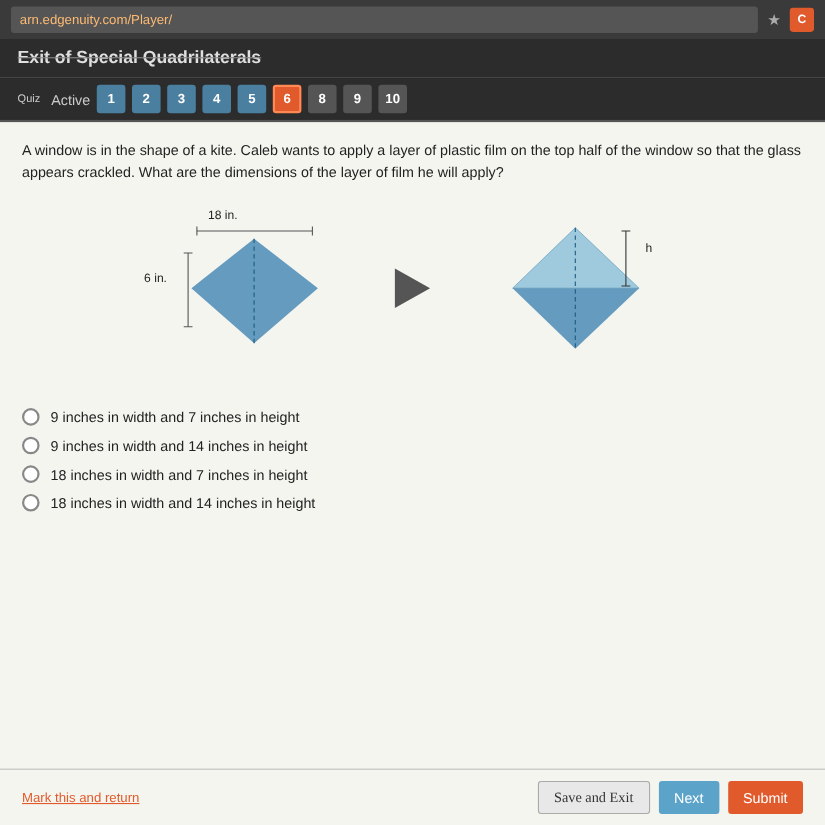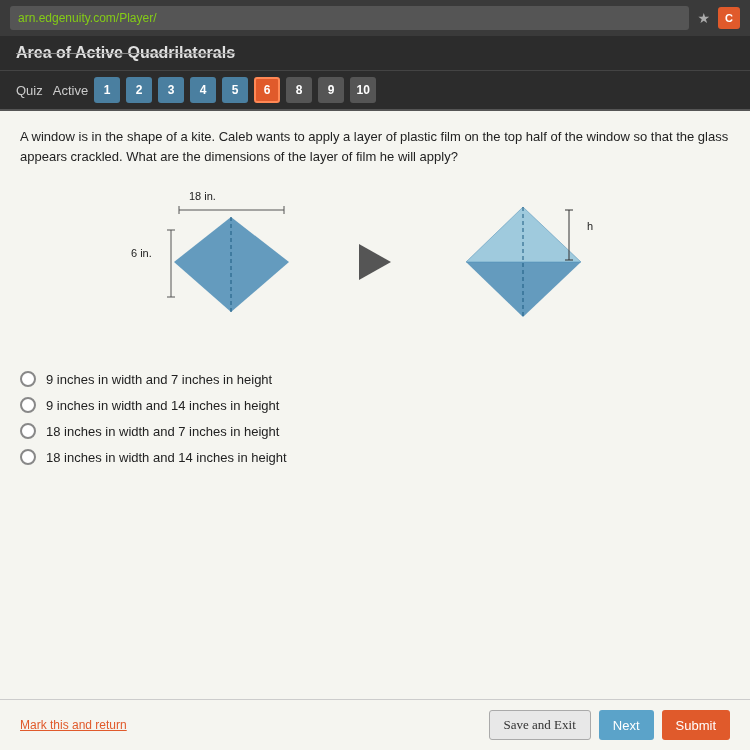--- a/index.html
+++ b/index.html
@@ -16,21 +16,21 @@
     .browser-bar {
       background: #3a3a3a;
       height: 36px;
       display: flex;
       align-items: center;
       padding: 0 10px;
       gap: 8px;
     }
     .url-bar {
       background: #555;
-      color: #84cc16;
+      color: #fdba74;
       font-size: 12px;
       padding: 4px 8px;
       border-radius: 3px;
       flex: 1;
       height: 24px;
       display: flex;
       align-items: center;
     }
     .browser-icon {
       color: #aaa;
@@ -67,21 +67,21 @@
     .quiz-nav {
       background: #2c2c2c;
       padding: 6px 16px;
       display: flex;
       align-items: center;
       gap: 6px;
       border-bottom: 2px solid #555;
     }
     .quiz-label {
       color: #ccc;
-      font-size: 13px;
+      font-size: 10px;
       margin-right: 4px;
       text-align: center;
     }
     .quiz-status {
       color: #ccc;
       font-size: 13px;
     }
     .q-btn {
       width: 26px;
       height: 26px;
@@ -250,21 +250,21 @@
   <div class="url-bar">
     <span>arn.edgenuity.com/Player/</span>
   </div>
   <span class="browser-icon">★</span>
   <div class="browser-btn">C</div>
 </div>
 
 <div class="page-wrapper">
 
   <div class="app-header">
-    <div class="app-title">Area of Active Quadrilaterals</div>
+    <div class="app-title">Exit of Special Quadrilaterals</div>
   </div>
 
   <div class="quiz-nav">
     <span class="quiz-label">Quiz</span>
     <span class="quiz-status">Active</span>
     <div class="q-btn answered">1</div>
     <div class="q-btn answered">2</div>
     <div class="q-btn answered">3</div>
     <div class="q-btn answered">4</div>
     <div class="q-btn answered">5</div>

